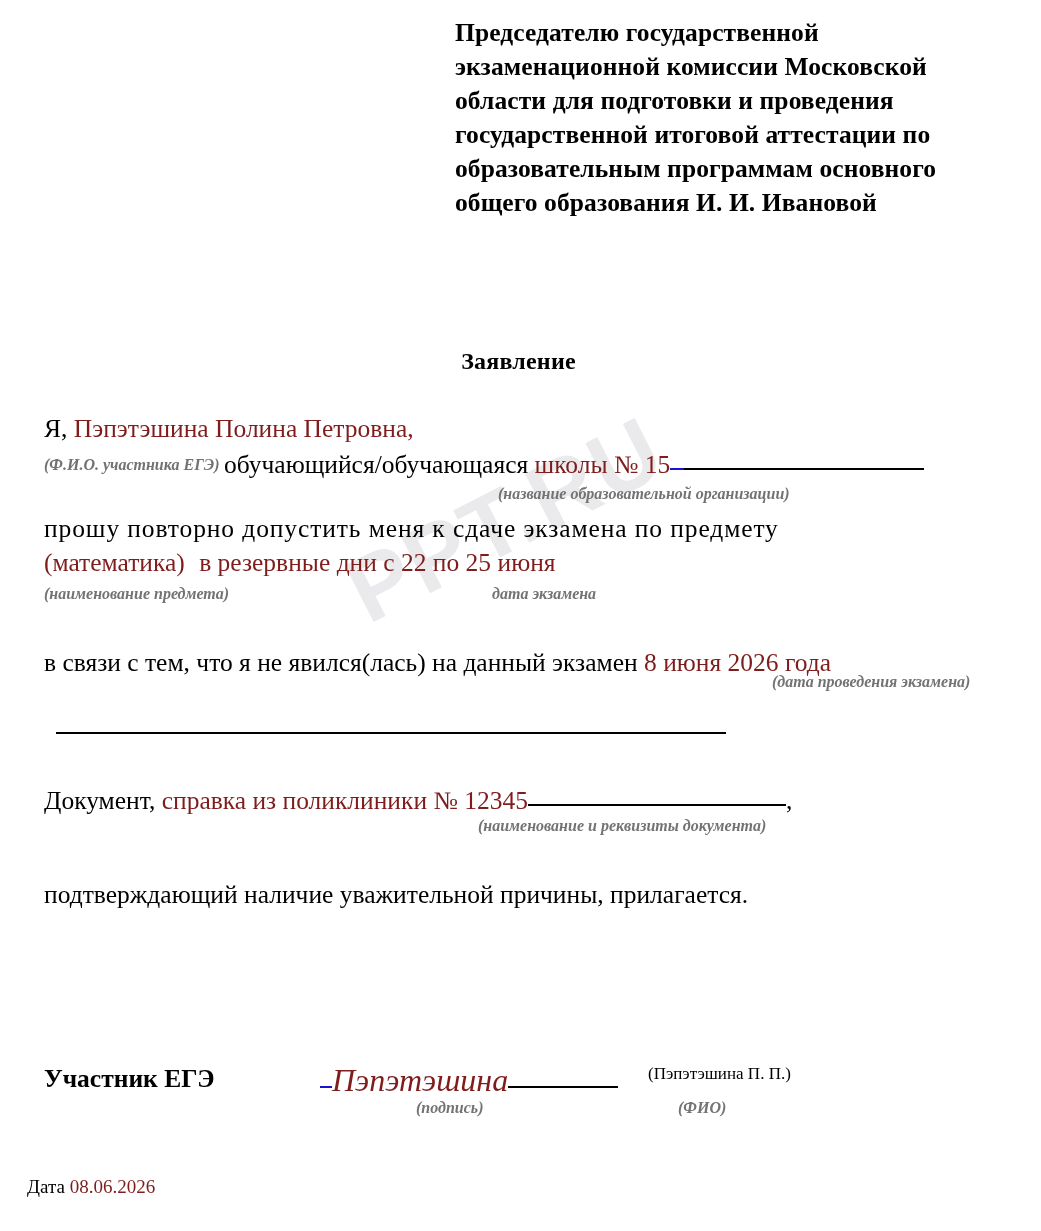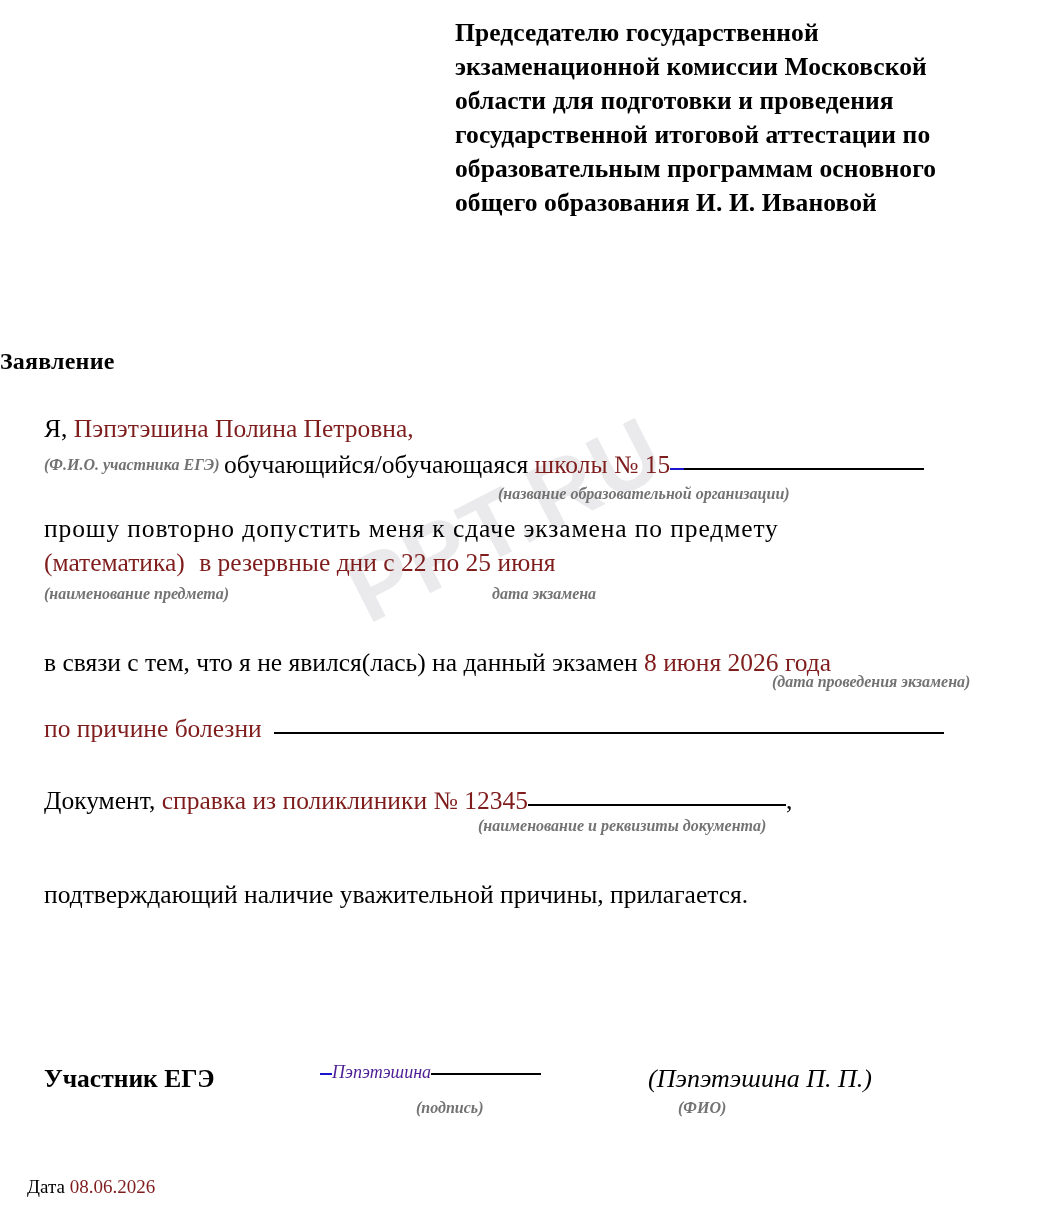--- a/index.html
+++ b/index.html
@@ -64,21 +64,21 @@
     text-align: left;
     letter-spacing: .1px;
   }
 
   
   .doc-title {
     position: absolute;
     left: 0;
     right: 4px;
     top: 348px;
-    text-align: left;
+    text-align: center;
     font-weight: bold;
     font-size: 24px;
     letter-spacing: .2px;
   }
 
   
   .line {
     position: absolute;
     font-size: 25.5px;
     line-height: 30px;
@@ -129,32 +129,31 @@
   #line-doc       { left: 44px;  top: 786px; }
   #cap-docname    { left: 446px; top: 818px; margin-left: 32px; }
 
   #line-confirm   { left: 44px;  top: 880px; }
 
   #line-signrow   { left: 44px;  top: 1064px; font-weight: bold; }
   #sign-script {
     position: absolute;
     left: 320px;
     top: 1062px;
-    font-size: 18px;
+    font-size: 32px;
     font-style: italic;
-    color: #4c1d95;
+    color: #7f1d1d;
     white-space: nowrap;
   }
   #sign-fio {
     position: absolute;
     left: 648px;
     top: 1064px;
-    font-size: 26px;
-    white-space: nowrap;
-    font-style: italic;
+    font-size: 17px;
+    white-space: nowrap;
   }
   #cap-podpis     { left: 416px; top: 1100px; }
   #cap-fio2       { left: 678px; top: 1100px; text-align: right; }
 
   #line-date      { left: 27px;  top: 1172px; font-size: 19px; }
 </style>
 </head>
 <body>
 
 <div class="page">
@@ -195,21 +194,21 @@
     <div class="cap" id="cap-examdate">дата экзамена</div>
 
     <div class="line" id="line-reason">
       <span>в связи с тем, что я не явился(лась) на данный экзамен</span>
       <span class="blue">8 июня 2026 года</span>
     </div>
 
     <div class="cap" id="cap-holddate">(дата проведения экзамена)</div>
 
     <div class="line" id="line-illness">
-      <span class="blue">по причине болезни</span><span class="rule" style="width:670px;margin-left:12px"></span>
+      <span class="rule" style="width:670px;margin-left:12px"></span>
     </div>
 
     <div class="line" id="line-doc">
       <span>Документ,</span>
       <span class="blue">справка из поликлиники № 12345</span><span class="rule" style="width:258px"></span><span>,</span>
     </div>
 
     <div class="cap" id="cap-docname">(наименование и реквизиты документа)</div>
 
     <div class="line" id="line-confirm">подтверждающий наличие уважительной причины, прилагается.</div>

